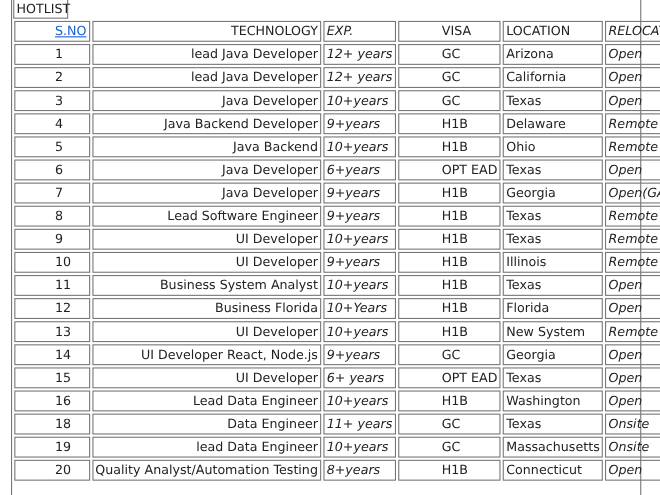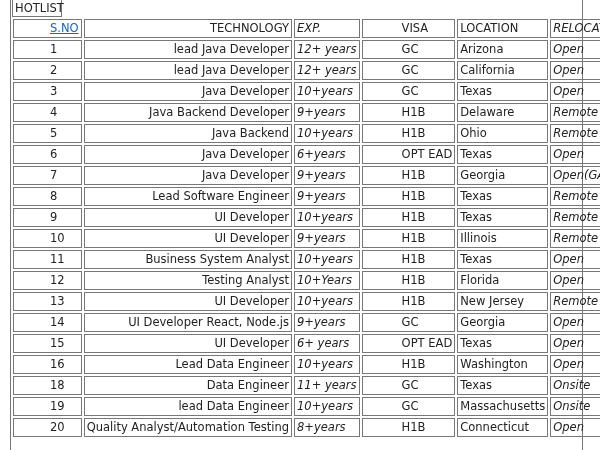--- a/index.html
+++ b/index.html
@@ -118,32 +118,32 @@
       <tr>
         <td class="c0">11</td>
         <td class="c1">Business System Analyst</td>
         <td class="c2">10+years</td>
         <td class="c3">H1B</td>
         <td class="c4">Texas</td>
         <td class="c5">Open</td>
       </tr>
       <tr>
         <td class="c0">12</td>
-        <td class="c1">Testing Analyst</td>
+        <td class="c1">Business Florida</td>
         <td class="c2">10+Years</td>
         <td class="c3">H1B</td>
         <td class="c4">Florida</td>
         <td class="c5">Open</td>
       </tr>
       <tr>
         <td class="c0">13</td>
         <td class="c1">UI Developer</td>
         <td class="c2">10+years</td>
         <td class="c3">H1B</td>
-        <td class="c4">New Jersey</td>
+        <td class="c4">New System</td>
         <td class="c5">Remote</td>
       </tr>
       <tr>
         <td class="c0">14</td>
         <td class="c1">UI Developer React, Node.js</td>
         <td class="c2">9+years</td>
         <td class="c3">GC</td>
         <td class="c4">Georgia</td>
         <td class="c5">Open</td>
       </tr>

